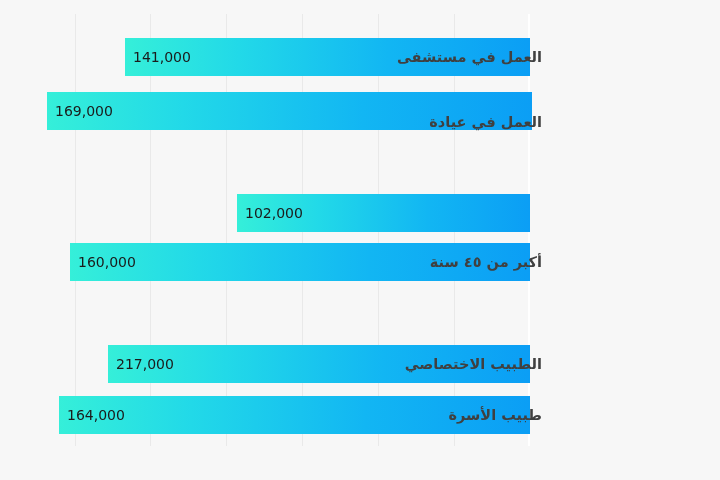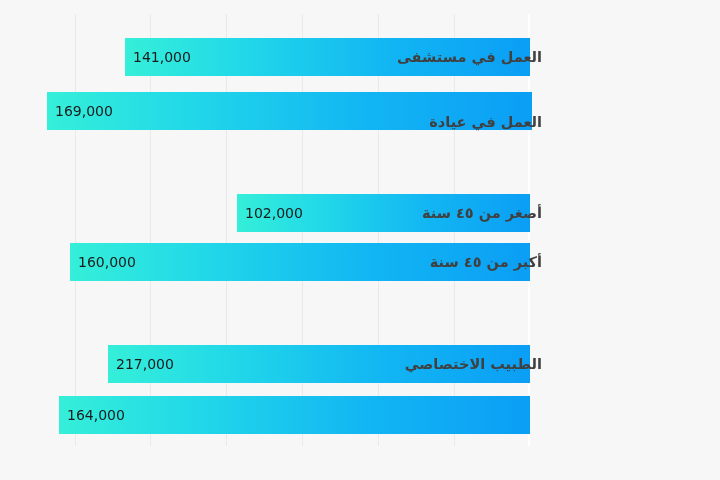--- a/index.html
+++ b/index.html
@@ -101,36 +101,36 @@
         <span class="bar-label">169,000</span>
       </div>
     </div>
     <div class="cat-label" style="top:106px;margin-top:6px;">العمل في عيادة</div>
 
     <div class="bar-row" style="left:0px; top:194px; width:530px;">
       <div class="bar" style="width:293px;">
         <span class="bar-label">102,000</span>
       </div>
     </div>
-    <div class="cat-label" style="top:203px;">أصغر من ٤٥ سنة</div>
 
     <div class="bar-row" style="left:0px; top:243px; width:530px;border-radius:19px;">
       <div class="bar" style="width:460px;">
         <span class="bar-label">160,000</span>
       </div>
     </div>
     <div class="cat-label" style="top:252px;">أكبر من ٤٥ سنة</div>
 
     <div class="bar-row" style="left:0px; top:345px; width:530px;">
       <div class="bar" style="width:422px;">
         <span class="bar-label">217,000</span>
       </div>
     </div>
     <div class="cat-label" style="top:354px;">الطبيب الاختصاصي</div>
 
     <div class="bar-row" style="left:0px; top:396px; width:530px;text-align:right;">
       <div class="bar" style="width:471px;">
         <span class="bar-label">164,000</span>
       </div>
     </div>
+    <div class="cat-label" style="top:405px;">طبيب الأسرة</div>
 
   </div>
 </div>
 
 </body></html>

